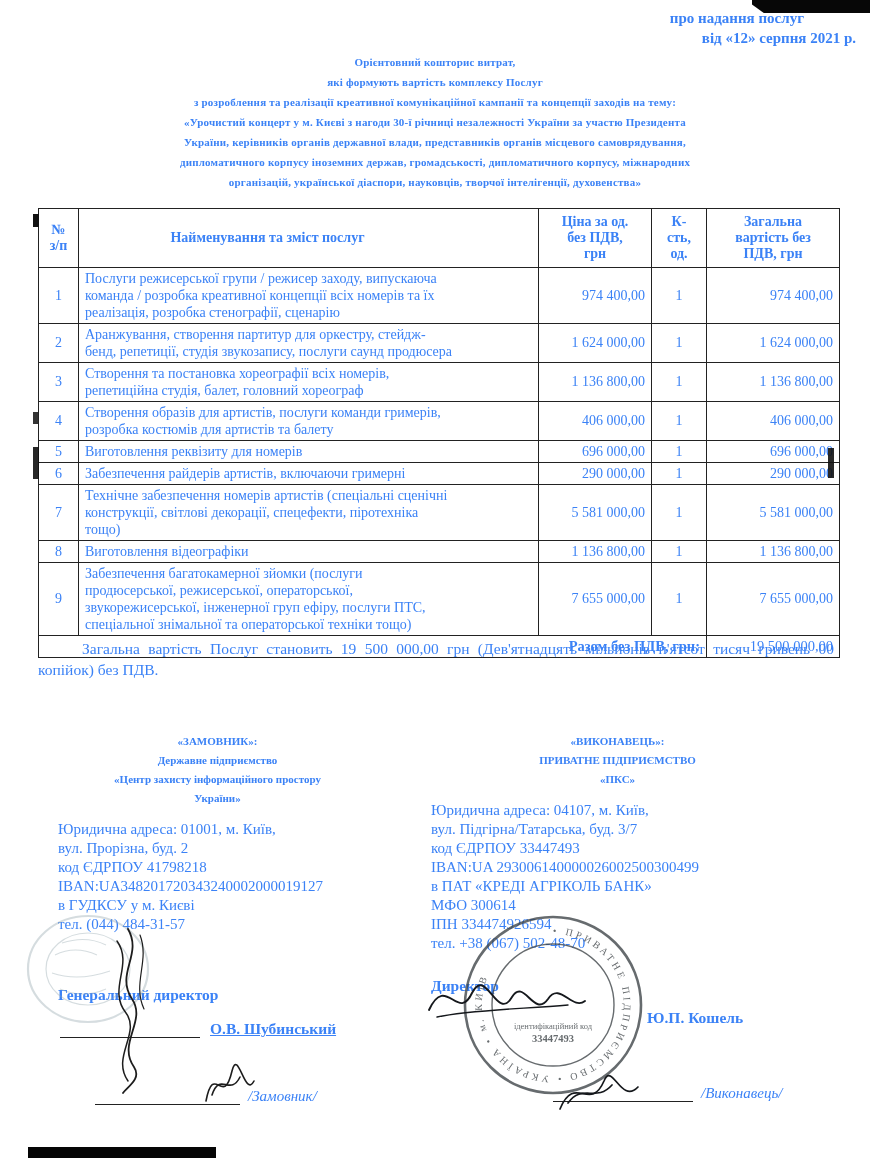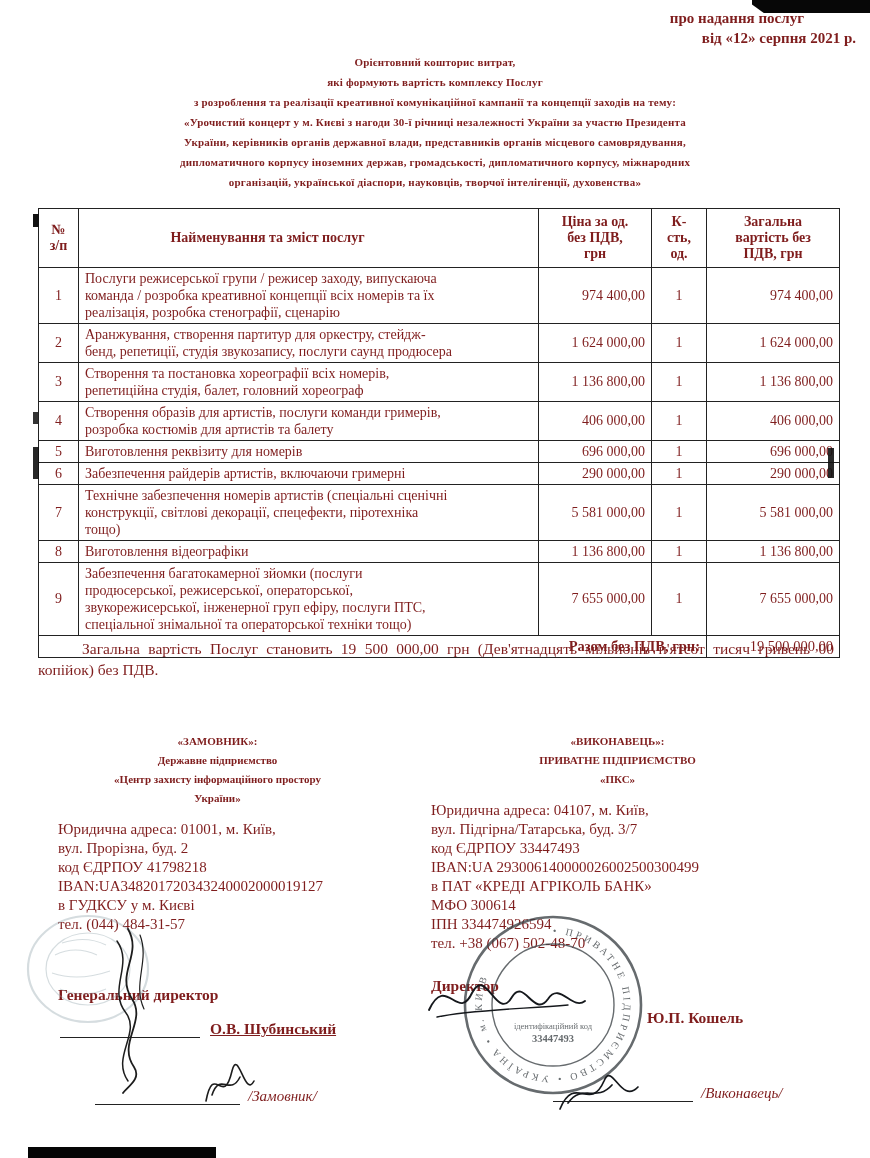--- a/index.html
+++ b/index.html
@@ -3,21 +3,21 @@
 <meta charset="utf-8">
 <style>
   * { box-sizing: border-box; }
   html, body { margin: 0; padding: 0; background: #e8e8e8; }
   .page {
     position: relative;
     width: 870px; height: 1158px;
     margin: 0 auto;
     background: #ffffff;
     font-family: "Liberation Serif", "DejaVu Serif", serif;
-    color: #7f1d1d;
+    color: #3b82f6;
     overflow: hidden;
   }
   
   .doc-date { position: absolute; top: 8px; right: 14px; text-align: right; font-weight: bold; font-size: 15px; line-height: 20px; }
   .doc-date .l1 { margin-right: 52px; }
   .corner-artifact { position: absolute; top: 0; right: 0; width: 118px; height: 13px; background: #070707;
     clip-path: polygon(0 0, 100% 0, 100% 100%, 10% 100%, 0 35%); }
   
   .title-block { position: absolute; top: 52px; left: 30px; right: 30px; text-align: center;
     font-weight: bold; font-size: 11px; line-height: 20px; letter-spacing: .2px; }

